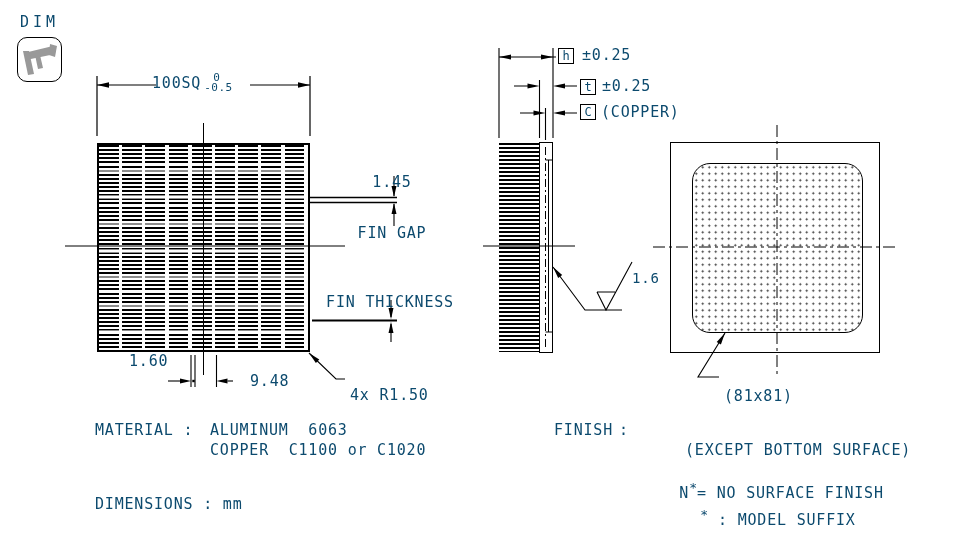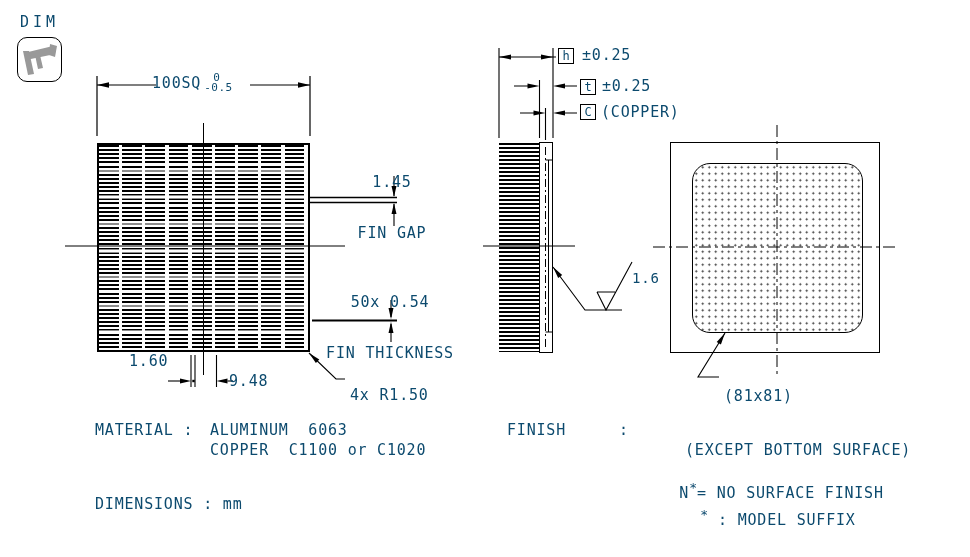--- a/index.html
+++ b/index.html
@@ -175,26 +175,25 @@
       <span class="tl">-0.5</span>
     </span>
   </div>
 
   <div class="txt ctr" style="left:332px;top:140px;width:120px;">
     <div>1.45</div>
     <div>FIN GAP</div>
   </div>
 
   <div class="txt ctr" style="left:315px;top:260px;width:150px;">
-    <div>50x 0.54</div>
     <div>FIN THICKNESS</div>
   </div>
 
   <div class="txt" style="left:129px;top:353px;">1.60</div>
-  <div class="txt" style="left:229px;top:373px;">9.48</div>
+  <div class="txt" style="left:250px;top:373px;">9.48</div>
   <div class="txt" style="left:350px;top:371px;margin-top:16px;">4x R1.50</div>
 
   <div class="boxsym" style="left:558px;top:48px;">
     <span>h</span>
   </div>
   <div class="txt" style="left:582px;top:47px;">±0.25</div>
 
   <div class="boxsym" style="left:580px;top:79px;">
     <span>t</span>
   </div>
@@ -207,21 +206,21 @@
 
   <div class="txt small" style="left:592px;top:270px;margin-left:40px;">1.6</div>
 
   <div class="txt" style="left:724px;top:388px;">(81x81)</div>
 
   <div class="txt" style="left:95px;top:422px;">MATERIAL :</div>
   <div class="txt" style="left:210px;top:422px;">ALUMINUM  6063</div>
   <div class="txt" style="left:210px;top:442px;">COPPER  C1100 or C1020</div>
   <div class="txt" style="left:95px;top:496px;">DIMENSIONS : mm</div>
 
-  <div class="txt" style="left:507px;top:422px;">FINISH</div>
+  <div class="txt" style="left:554px;top:422px;">FINISH</div>
   <div class="txt" style="left:619px;top:422px;">:</div>
   <div class="txt" style="left:685px;top:442px;">(EXCEPT BOTTOM SURFACE)</div>
   <div class="txt" style="left:640px;top:468px;">
     <span>N</span><span class="sup">*</span><span>= NO SURFACE FINISH</span>
   </div>
   <div class="txt" style="left:661px;top:495px;">
     <span class="sup">*</span><span> : MODEL SUFFIX</span>
   </div>
 
 </div>

